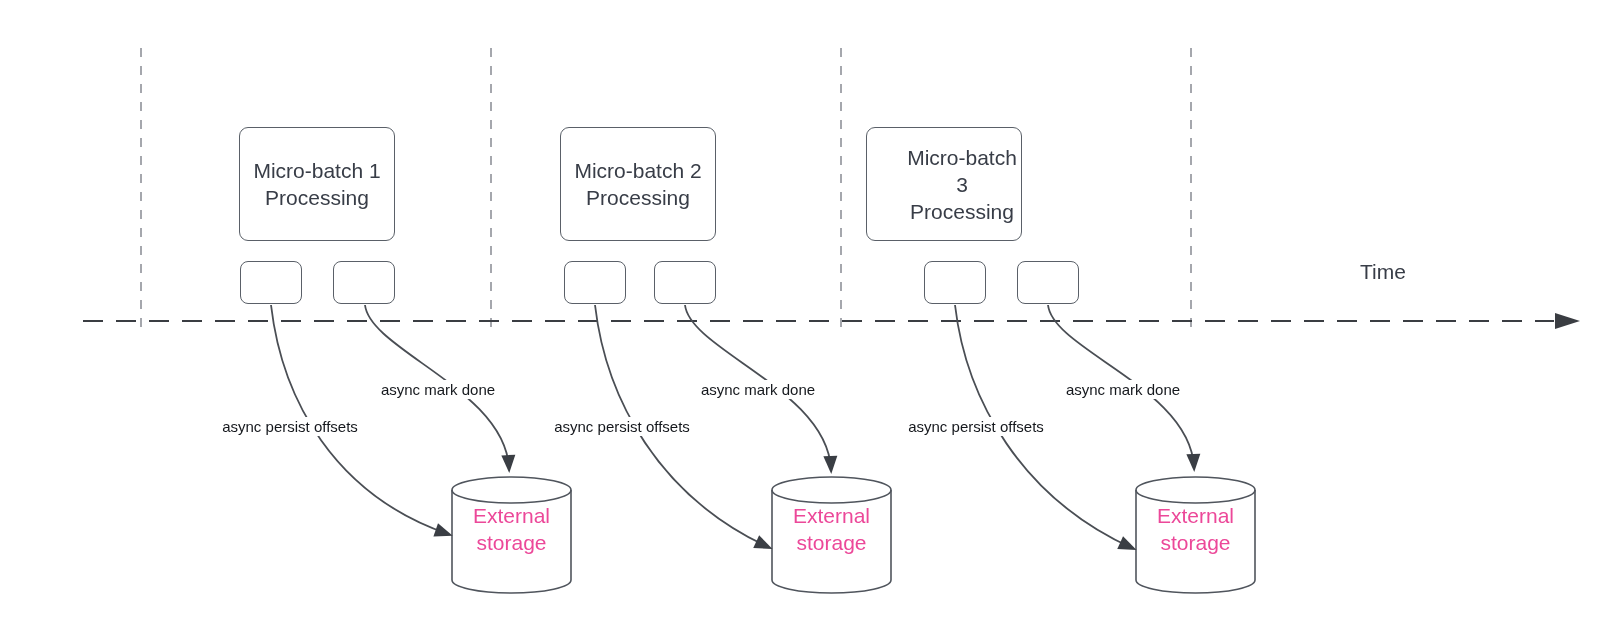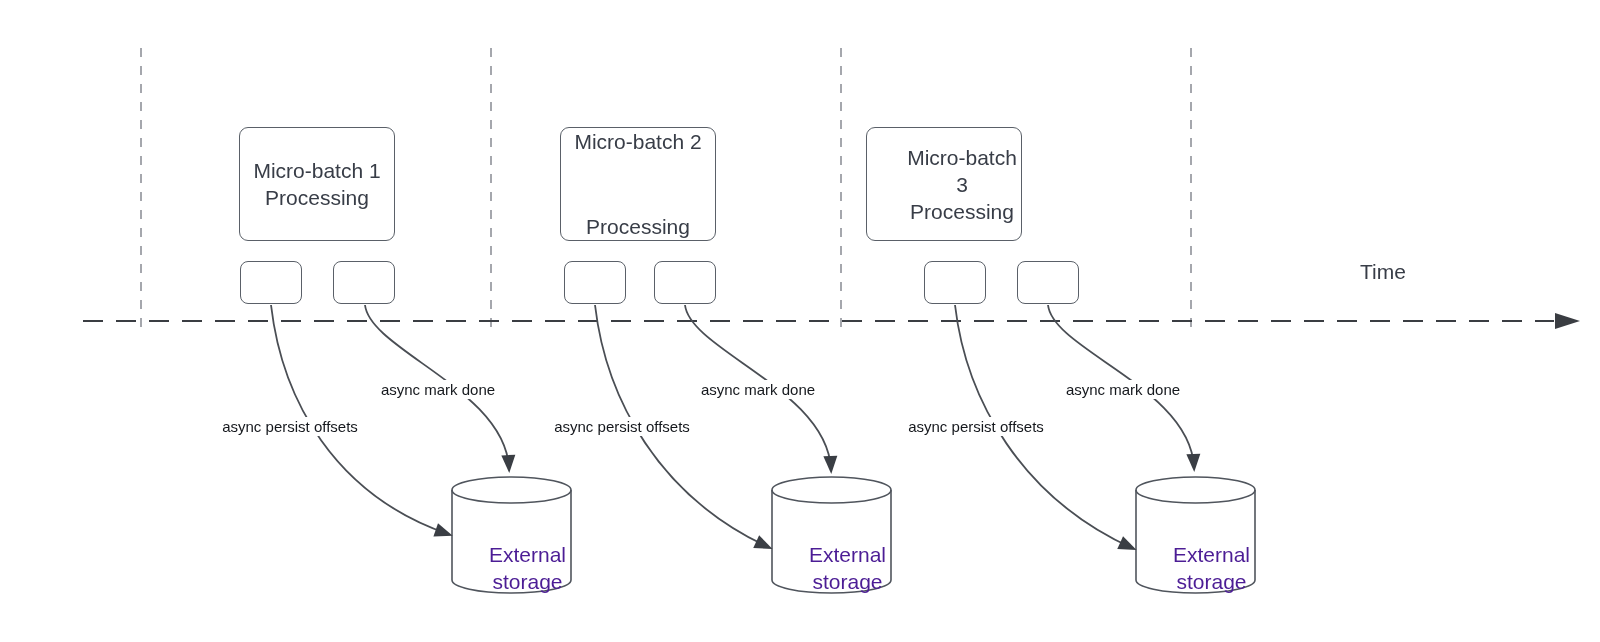--- a/index.html
+++ b/index.html
@@ -39,25 +39,24 @@
     position: absolute;
     transform: translateX(-50%);
     background: #ffffff;
     padding: 1px 4px;
     font-size: 15px; font-weight: normal;
     color: #15181d;
     white-space: nowrap;
   }
   .storage-label {
     position: absolute;
-    width: 119px; top: 541px;
+    width: 119px; top: 502px;
     text-align: center;
     font-size: 21px; line-height: 27px;
-    color: #4c1d95;
-    margin-left: 16px;
+    color: #ec4899;
   }
   .time-label {
     position: absolute;
     left: 1360px; top: 260px;
     font-size: 21px;
     color: #383d47;
     text-align: right;
   }
 </style>
 </head>
@@ -108,21 +107,21 @@
   </div>
   <div class="shape-box mini-box" style="left:240px;"></div>
   <div class="shape-box mini-box" style="left:333px;"></div>
   <div class="conn-label" style="left:290px; top:417px;">async persist offsets</div>
   <div class="conn-label" style="left:438px; top:380px;">async mark done</div>
   <div class="storage-label" style="left:452px;">
     <div>External</div>
     <div>storage</div>
   </div>
 
-  <div class="shape-box proc-box" style="left:560px;justify-content:space-between;">
+  <div class="shape-box proc-box" style="left:560px;">
     <span>Micro-batch 2</span>
     <span>Processing</span>
   </div>
   <div class="shape-box mini-box" style="left:564px;"></div>
   <div class="shape-box mini-box" style="left:654px;"></div>
   <div class="conn-label" style="left:622px; top:417px;">async persist offsets</div>
   <div class="conn-label" style="left:758px; top:380px;">async mark done</div>
   <div class="storage-label" style="left:772px;">
     <div>External</div>
     <div>storage</div>

